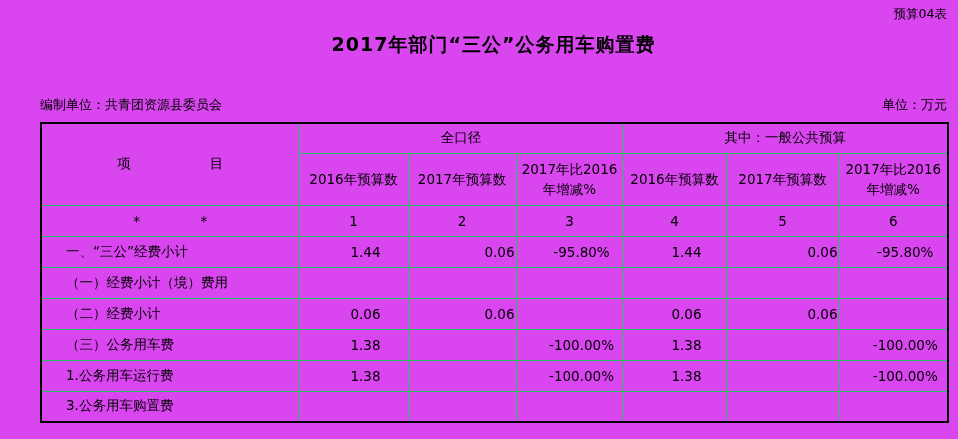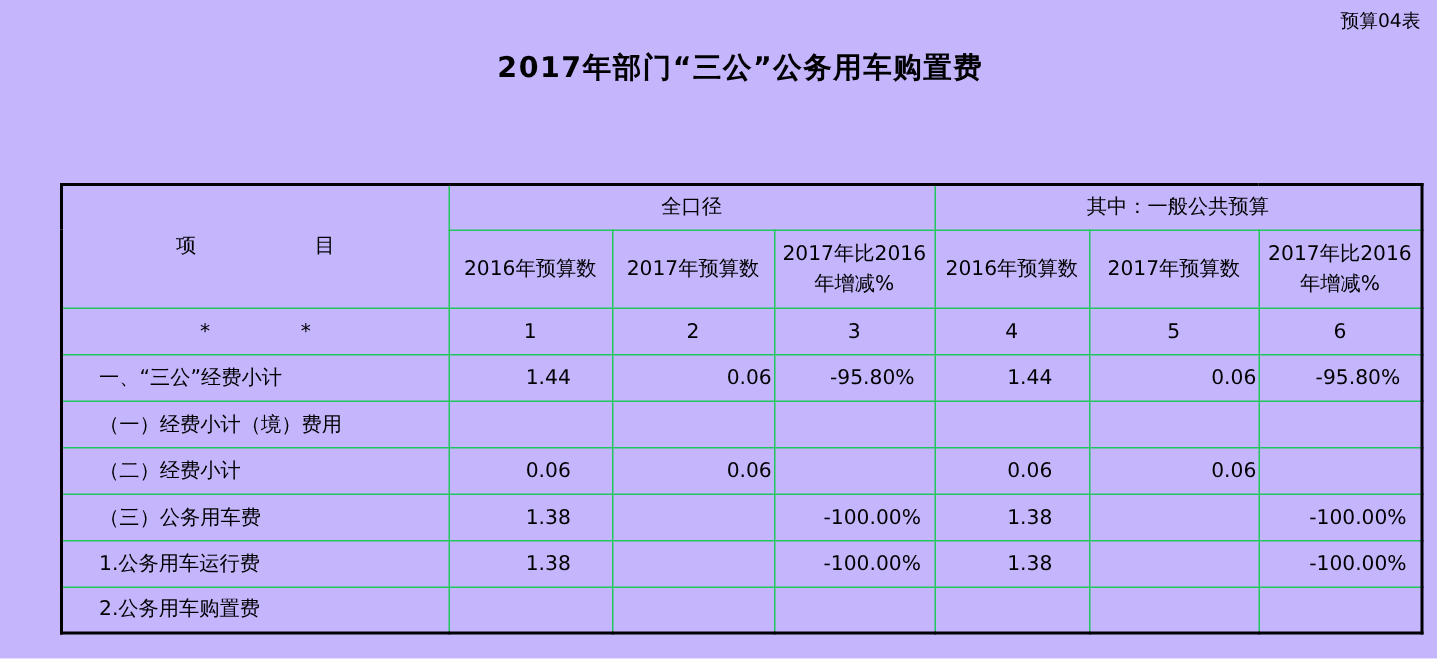--- a/index.html
+++ b/index.html
@@ -1,18 +1,18 @@
 <!DOCTYPE html>
 <html><head>
 <meta charset="utf-8">
 <style>
   * { margin:0; padding:0; box-sizing:border-box; }
   html,body { width:958px; height:439px; background:#fff; overflow:hidden;
               font-family:"DejaVu Sans","Liberation Sans",sans-serif; color:#000; }
-  .page { position:relative; width:958px; height:439px; background:#c4b5fd; }
+  .page { position:relative; width:958px; height:439px; background:#d946ef; }
 
   .corner-label { position:absolute; top:6px; right:11px; font-size:12.5px; }
   .page-title  { position:absolute; top:32px; left:40px; width:907px;
                  text-align:center; font-size:19px; font-weight:bold; letter-spacing:1px; }
   .meta-row    { position:absolute; top:96px; left:40px; width:907px;
                  display:flex; justify-content:space-between; font-size:13px; }
 
   table.budget { position:absolute; top:122px; left:40px; width:907px;
                  border-collapse:collapse; table-layout:fixed;
                  border:2px solid #000; font-size:13.5px; }
@@ -34,20 +34,24 @@
   td.r { text-align:right; padding-right:1px; }
 </style>
 </head>
 <body>
 
 <div class="page">
 
   <div class="corner-label">预算04表</div>
   <div class="page-title">2017年部门“三公”公务用车购置费</div>
 
+  <div class="meta-row">
+    <span>编制单位：共青团资源县委员会</span>
+    <span>单位：万元</span>
+  </div>
 
   <table class="budget">
     <colgroup>
       <col style="width:258px">
         <col style="width:109px">
         <col style="width:108px">
       <col style="width:107px">
         <col style="width:103px">
         <col style="width:113px">
       <col style="width:109px">
@@ -125,21 +129,21 @@
       <tr class="data-row">
         <td class="lbl ind-c">1.公务用车运行费</td>
         <td class="c">1.38</td>
         <td class="r"></td>
         <td class="c">-100.00%</td>
         <td class="c">1.38</td>
         <td class="r"></td>
         <td class="c">-100.00%</td>
       </tr>
       <tr class="data-row">
-        <td class="lbl ind-c">2.公务用车购置费</td>
+        <td class="lbl ind-c">3.公务用车购置费</td>
         <td class="c"></td>
         <td class="r"></td>
         <td class="c"></td>
         <td class="c"></td>
         <td class="r"></td>
         <td class="c"></td>
       </tr>
     </tbody>
   </table>
 </div>

